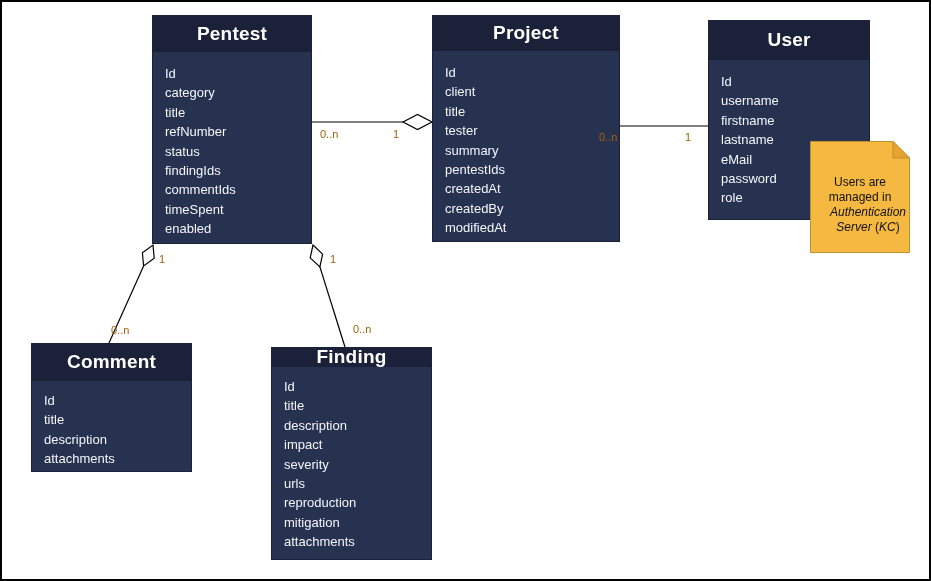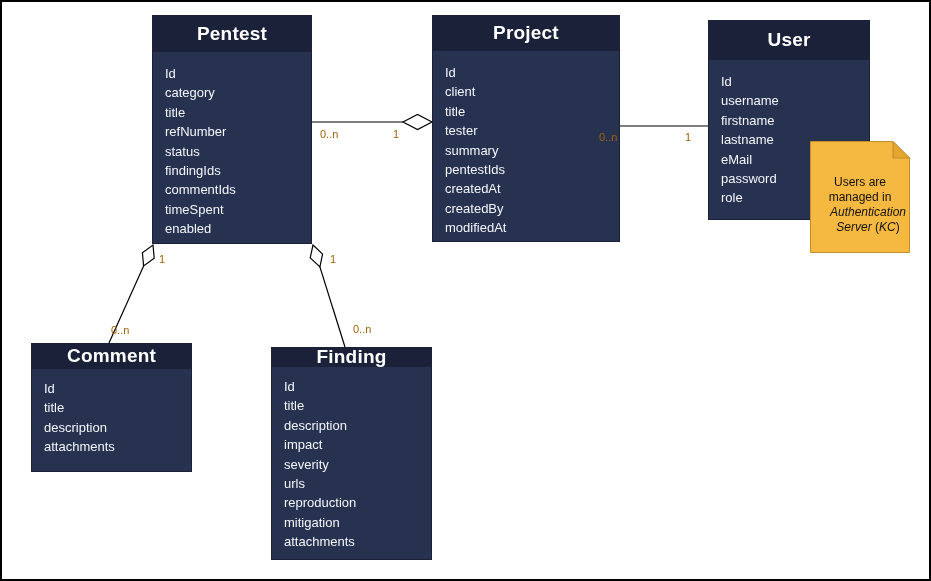--- a/index.html
+++ b/index.html
@@ -85,21 +85,21 @@
       <div class="field">username</div>
       <div class="field">firstname</div>
       <div class="field">lastname</div>
       <div class="field">eMail</div>
       <div class="field">password</div>
       <div class="field">role</div>
     </div>
   </div>
 
   <div class="entity" style="left:29px;top:341px;width:161px;height:129px">
-    <div class="entity-header" style="height:26px">Comment</div>
+    <div class="entity-header" style="height:38px">Comment</div>
     <div class="entity-body" style="padding-top:10px">
       <div class="field">Id</div>
       <div class="field">title</div>
       <div class="field">description</div>
       <div class="field">attachments</div>
     </div>
   </div>
 
   <div class="entity" style="left:269px;top:345px;width:161px;height:213px">
     <div class="entity-header" style="height:20px">Finding</div>

